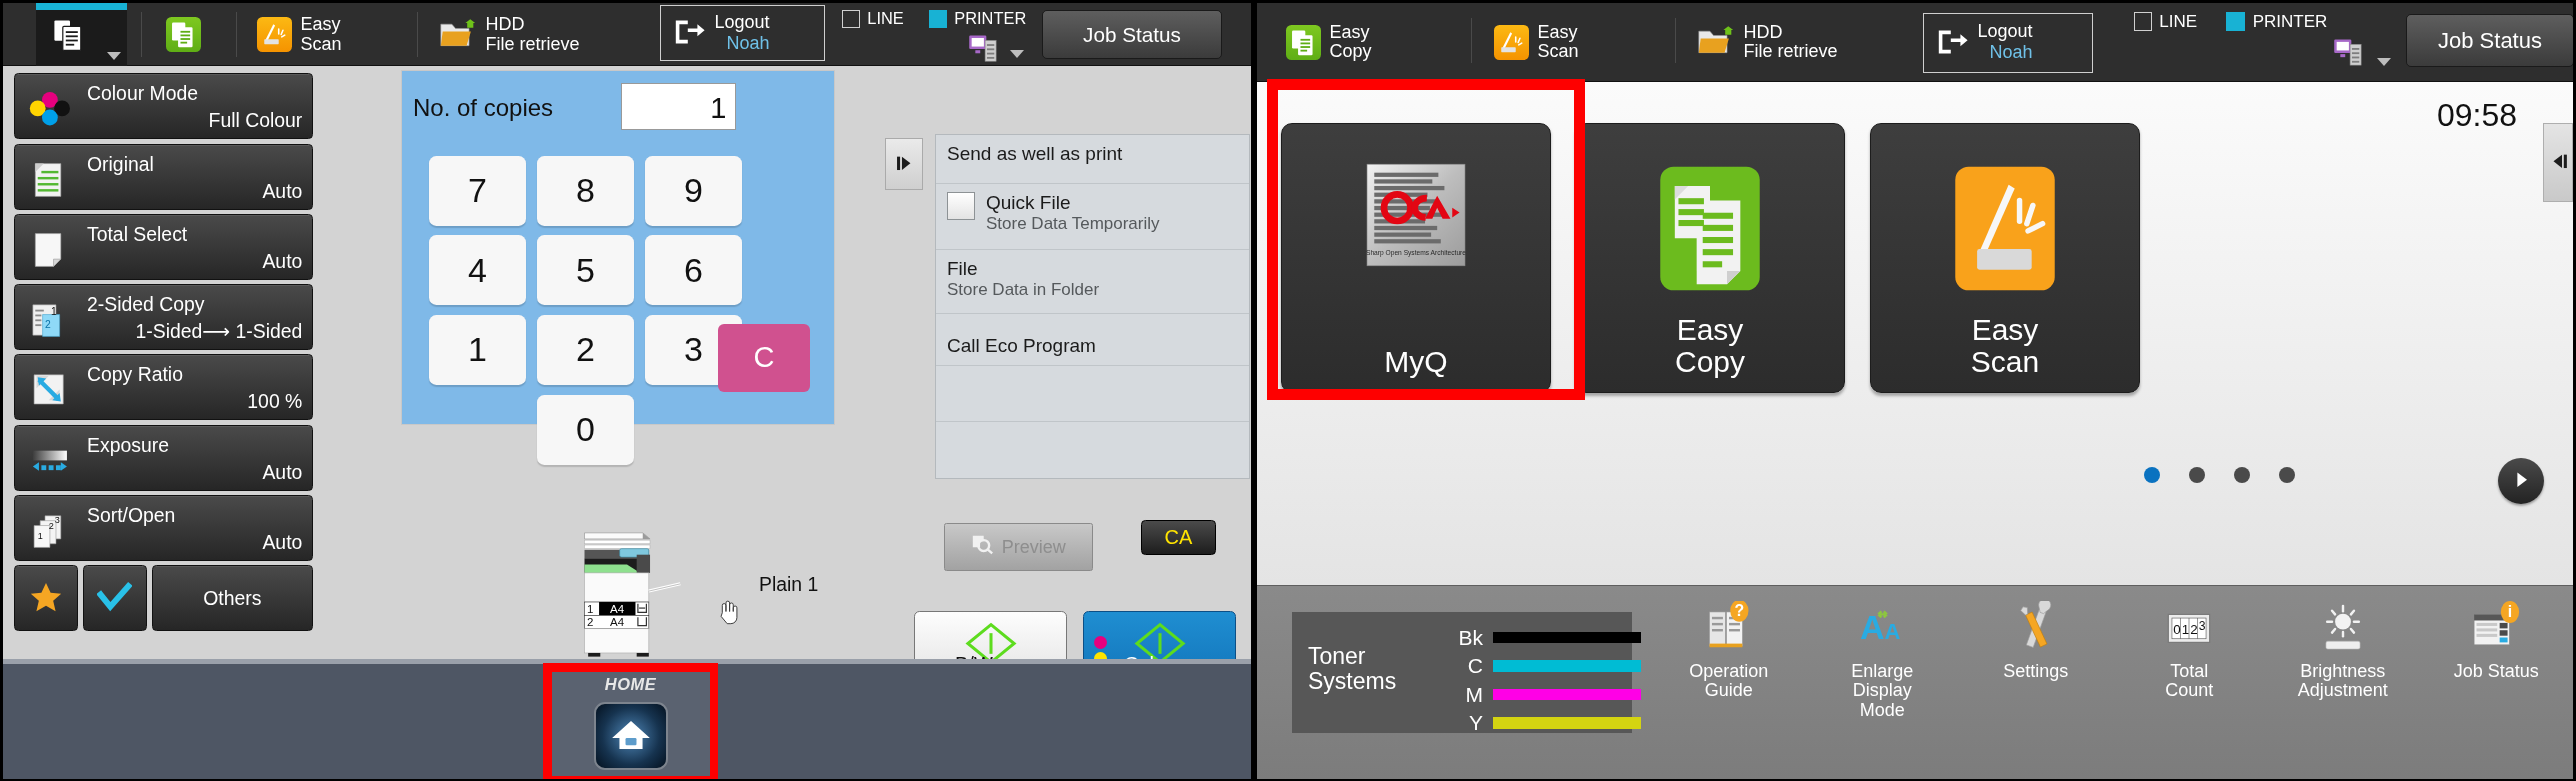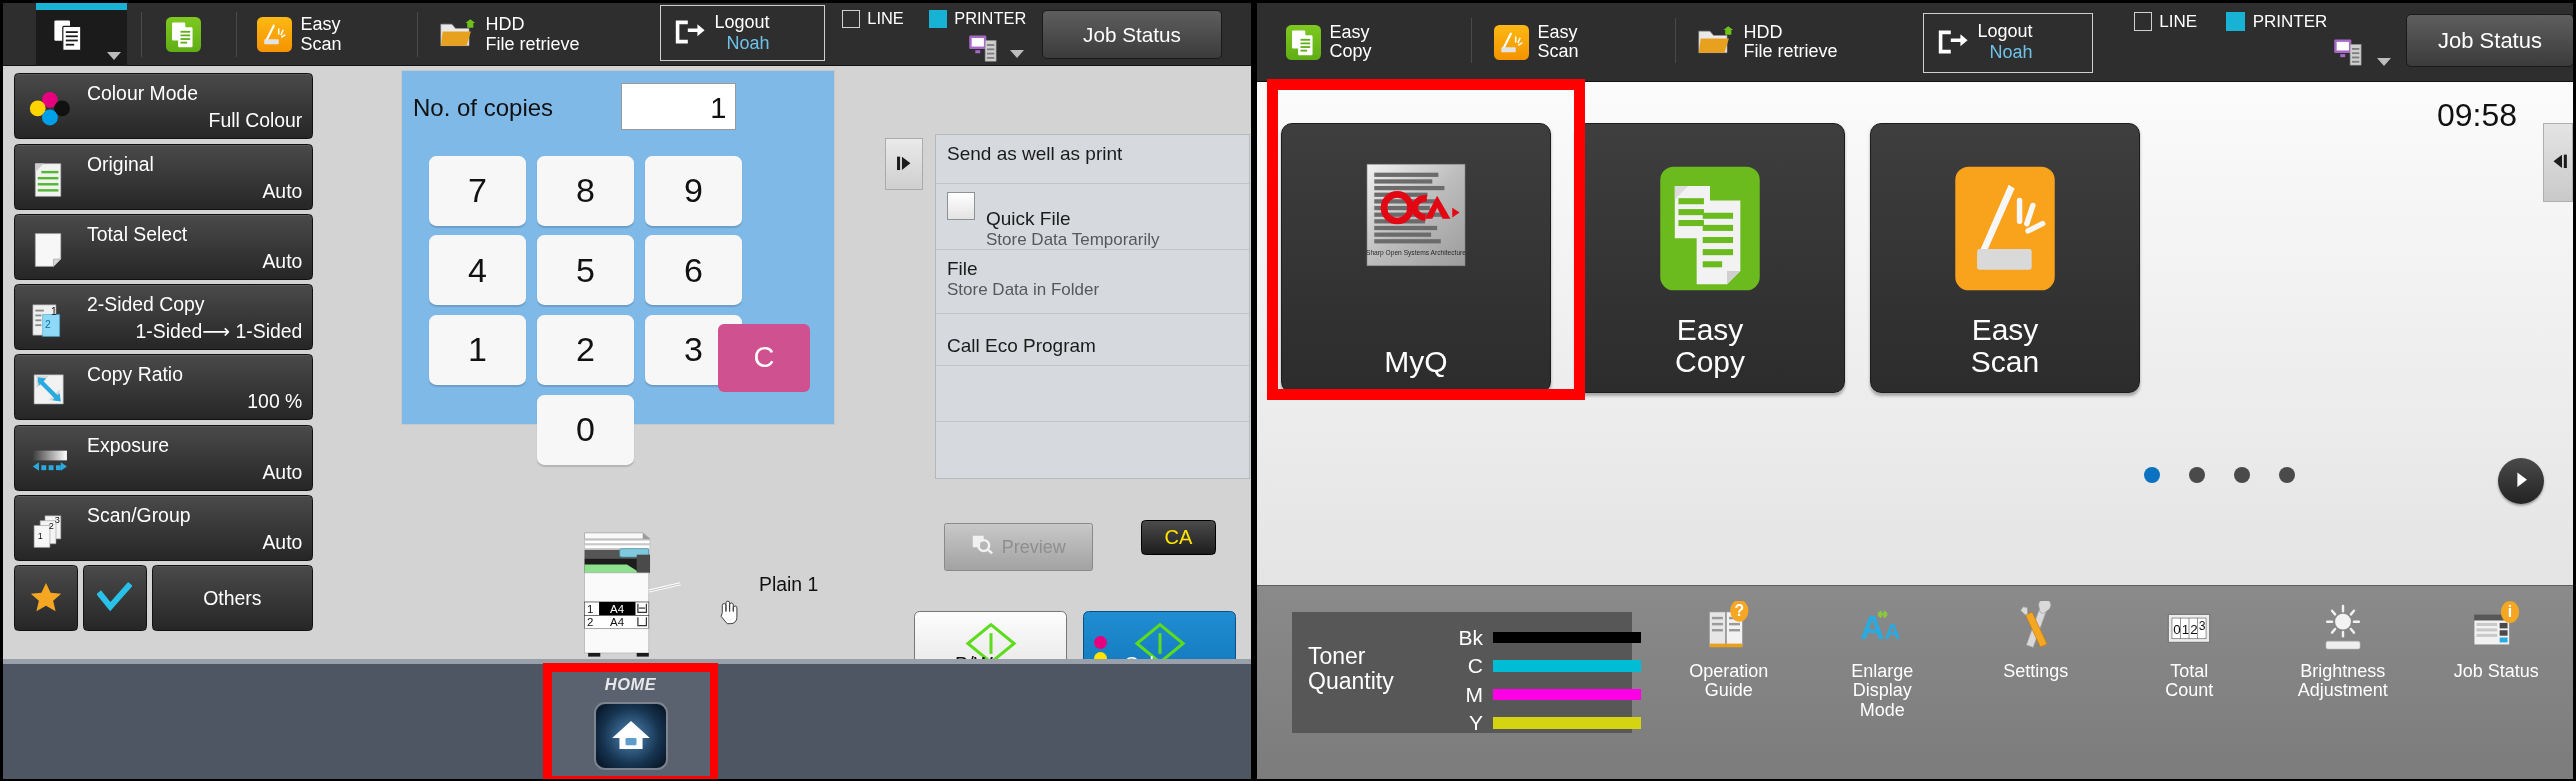--- a/index.html
+++ b/index.html
@@ -368,21 +368,21 @@
           <span class="sb-ico">
             <svg width="45" height="38" viewBox="0 0 74 62">
               <path d="M28 6 h26 v38 H28 Z" fill="#f4f4f4" stroke="#9a9a9a"></path>
               <path d="M20 14 h26 v38 H20 Z" fill="#f4f4f4" stroke="#9a9a9a"></path>
               <path d="M10 22 h26 v36 H10 Z" fill="#f7f7f7" stroke="#9a9a9a"></path>
               <text x="44" y="18" font-size="15" fill="#111" font-family="Liberation Sans">3</text>
               <text x="34" y="28" font-size="15" fill="#111" font-family="Liberation Sans">2</text>
               <text x="16" y="44" font-size="15" fill="#111" font-family="Liberation Sans">1</text>
             </svg>
           </span>
-          <span class="sb-title">Scan/Group</span>
+          <span class="sb-title">Sort/Open</span>
           <span class="sb-val">Auto</span>
         </div>
 
         <div class="trio">
           <div class="t1">
             <span>
               <svg width="34" height="33" viewBox="0 0 56 54">
                   <path d="M28 3 l7.6 16 17.4 1.8 -13.2 11.6 4 17.2 -15.8 -9.2 -15.8 9.2 4 -17.2 -13.2 -11.6 17.4 -1.8 z" fill="#f5a623"></path>
                 </svg>
             </span>
@@ -473,21 +473,21 @@
         </span>
       </div>
 
       <div class="sendlist">
         <div class="sl-row" style="height:49px;">
           <div class="sl-t">Send as well as print</div>
         </div>
         <div class="sl-row" style="height:66px;display:flex;gap:11px;align-items:flex-start;">
           <span class="chk"></span>
           <span>
-            <span class="sl-t" style="display:block;margin-top:16px;">Quick File</span>
+            <span class="sl-t" style="display:block;">Quick File</span>
             <span class="sl-s" style="display:block;">Store Data Temporarily</span>
           </span>
         </div>
         <div class="sl-row" style="height:64px;">
           <span class="sl-t" style="display:block;">File</span>
           <span class="sl-s" style="display:block;">Store Data in Folder</span>
         </div>
         <div class="sl-row" style="height:52px;display:flex;align-items:flex-end;">
           <span class="sl-t">Call Eco Program</span>
         </div>
@@ -756,21 +756,21 @@
           <svg width="18" height="19.4" viewBox="0 0 30 32">
               <path d="M9 4 l16 12 -16 12 z" fill="#fff"></path>
             </svg>
         </span>
       </div>
     </div>
 
     <div class="rs-bottom">
       <div class="toner">
         <div class="toner-lbl">Toner
-Quantity</div>
+Systems</div>
         <div class="toner-rows">
           <div class="toner-row">
             <span class="toner-k">Bk</span>
             <span class="toner-bar" style="background:#000;"></span>
           </div>
           <div class="toner-row">
             <span class="toner-k">C</span>
             <span class="toner-bar" style="background:#00bcd4;"></span>
           </div>
           <div class="toner-row">

